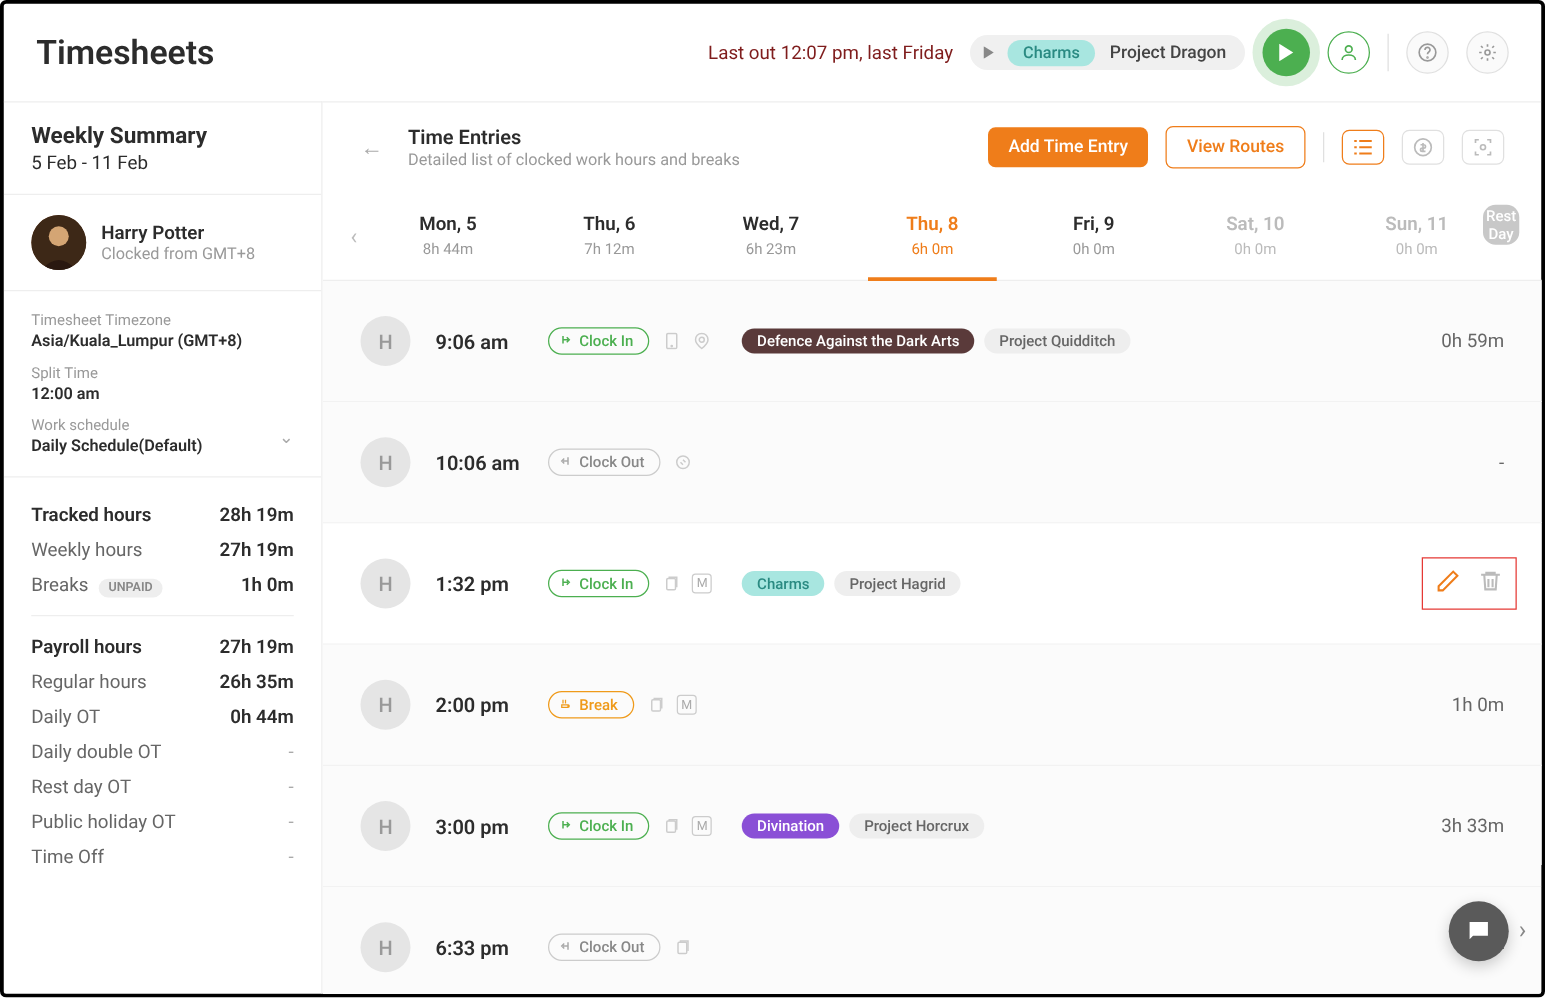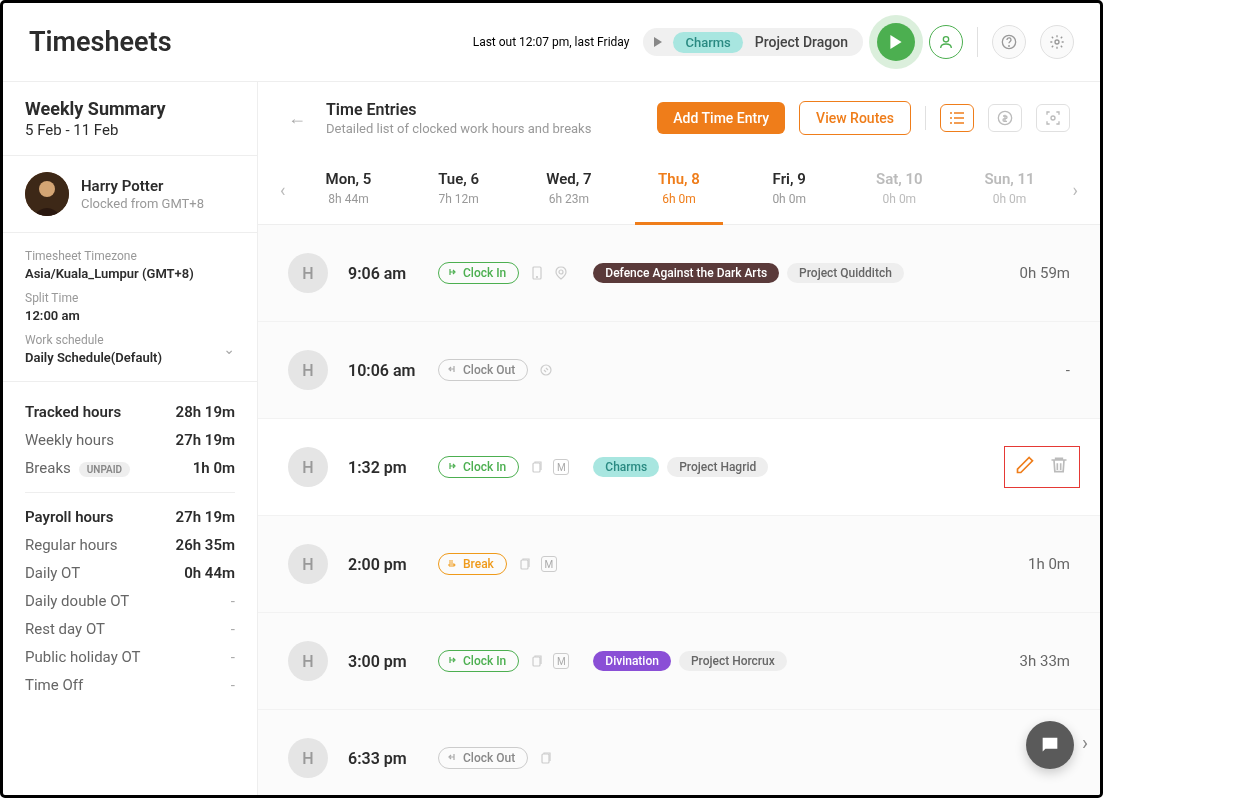--- a/index.html
+++ b/index.html
@@ -1,21 +1,21 @@
 <!DOCTYPE html>
 <html><head>
 <meta charset="utf-8">
 <style>
 *{margin:0;padding:0;box-sizing:border-box;font-family:-apple-system,BlinkMacSystemFont,"Segoe UI",Roboto,sans-serif}
 body{background:#fff;color:#2c2c2c}
-.app{width:1103px;height:798px;border:3px solid #000;border-radius:5px;position:relative;overflow:hidden;background:#fff}
+.app{width:1236px;height:798px;border:3px solid #000;border-radius:5px;position:relative;overflow:hidden;background:#fff}
 .header{display:flex;align-items:center;justify-content:space-between;padding:20px 26px 20px 26px;height:78px}
 .header-title{font-size:27px;font-weight:600;color:#2c2c2c}
 .header-right{display:flex;align-items:center;gap:14px}
-.last-out{color:#000000;font-size:12px}
+.last-out{color:#7f1d1d;font-size:15px}
 .tag-group{display:flex;align-items:center;background:#f0f0f0;border-radius:20px;padding:3px 3px 3px 8px;gap:8px}
 .play-grey{width:14px;height:14px;display:flex;align-items:center;justify-content:center;color:#888}
 .tag-charms{background:#a8e6e0;color:#2a8a82;padding:3px 12px;border-radius:12px;font-size:13px;font-weight:500}
 .tag-project{color:#444;font-size:14px;font-weight:500;padding:3px 12px 3px 4px}
 .play-btn{width:38px;height:38px;background:#4CAF50;border-radius:50%;display:flex;align-items:center;justify-content:center;box-shadow:0 0 0 8px rgba(76,175,80,.2);cursor:pointer}
 .person-btn{width:34px;height:34px;border:1.5px solid #4CAF50;border-radius:50%;display:flex;align-items:center;justify-content:center;color:#4CAF50}
 .header-div{width:1px;height:30px;background:#e0e0e0}
 .circ-btn{width:34px;height:34px;border:1px solid #e0e0e0;border-radius:50%;display:flex;align-items:center;justify-content:center;color:#999;cursor:pointer;background:#fafafa}
 .content{display:flex;height:calc(100% - 78px)}
 .sidebar{width:255px;border-right:1px solid #eee;border-top:1px solid #eee;overflow-y:auto}
@@ -248,21 +248,21 @@
 
       <div class="days">
         <div class="rest-pill">Rest Day</div>
         <span class="nav-chev">‹</span>
         <div class="days-inner" id="days-container">
             <div class="day">
               <div class="day-lbl">Mon, 5</div>
               <div class="day-hrs">8h 44m</div>
             </div>
             <div class="day">
-              <div class="day-lbl">Tue, 6</div>
+              <div class="day-lbl">Thu, 6</div>
               <div class="day-hrs">7h 12m</div>
             </div>
             <div class="day">
               <div class="day-lbl">Wed, 7</div>
               <div class="day-hrs">6h 23m</div>
             </div>
             <div class="day active">
               <div class="day-lbl">Thu, 8</div>
               <div class="day-hrs">6h 0m</div>
             </div>

